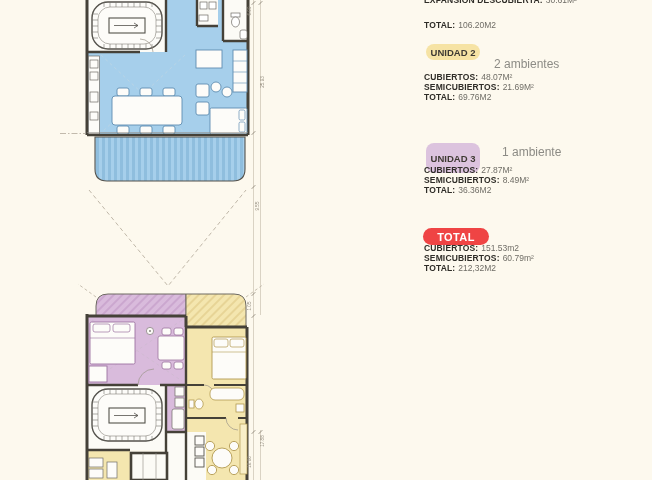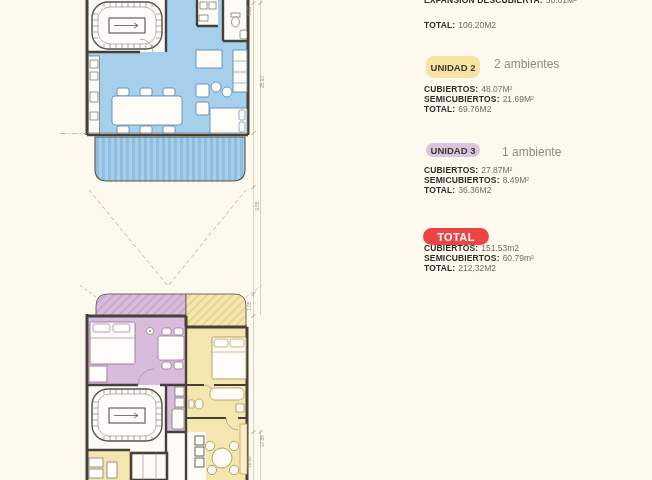--- a/index.html
+++ b/index.html
@@ -11,28 +11,28 @@
   svg{position:absolute;left:0;top:0}
   .iline{white-space:nowrap;font-size:8.5px;line-height:10px;color:#6f6d66}
   .iline b{color:#2f2d28;font-weight:700;margin-right:3px;letter-spacing:.15px}
   .u1line{position:absolute;left:424px}
   .u1-l1{top:-5px}
   .u1-l2{top:20px}
   .badge{
     position:absolute;display:flex;align-items:center;justify-content:center;
     font-weight:700;color:#3e3a33;
   }
-  .badge-u2{left:426px;top:56px;width:54px;height:22px;border-radius:8px;background:#f6e3a4;font-size:9.5px}
-  .badge-u3{left:426px;top:143px;width:54px;height:14px;border-radius:8px;background:#dcc3de;font-size:9.5px}
+  .badge-u2{left:426px;top:44px;width:54px;height:16px;border-radius:8px;background:#f6e3a4;font-size:9.5px}
+  .badge-u3{left:426px;top:143px;width:54px;height:30px;border-radius:8px;background:#dcc3de;font-size:9.5px}
   .badge-total{left:423px;top:228px;width:66px;height:17px;border-radius:9px;background:#ef4444;color:#ffffff;font-size:11px;letter-spacing:.4px}
   .subtitle{position:absolute;font-size:12px;color:#8c8b85}
   .sub-u2{left:494px;top:57px}
   .sub-u3{left:502px;top:145px}
   .rows{position:absolute;left:424px}
-  .rows-u2{top:84px}
+  .rows-u2{top:72px}
   .rows-u3{top:165px}
   .rows-total{top:243px}
 </style>
 </head>
 <body>
 
 <svg width="420" height="480" viewBox="0 0 420 480">
   <defs>
     <pattern id="hatchV" width="6" height="8" patternUnits="userSpaceOnUse">
       <rect width="6" height="8" fill="#a6cfeb"></rect>

